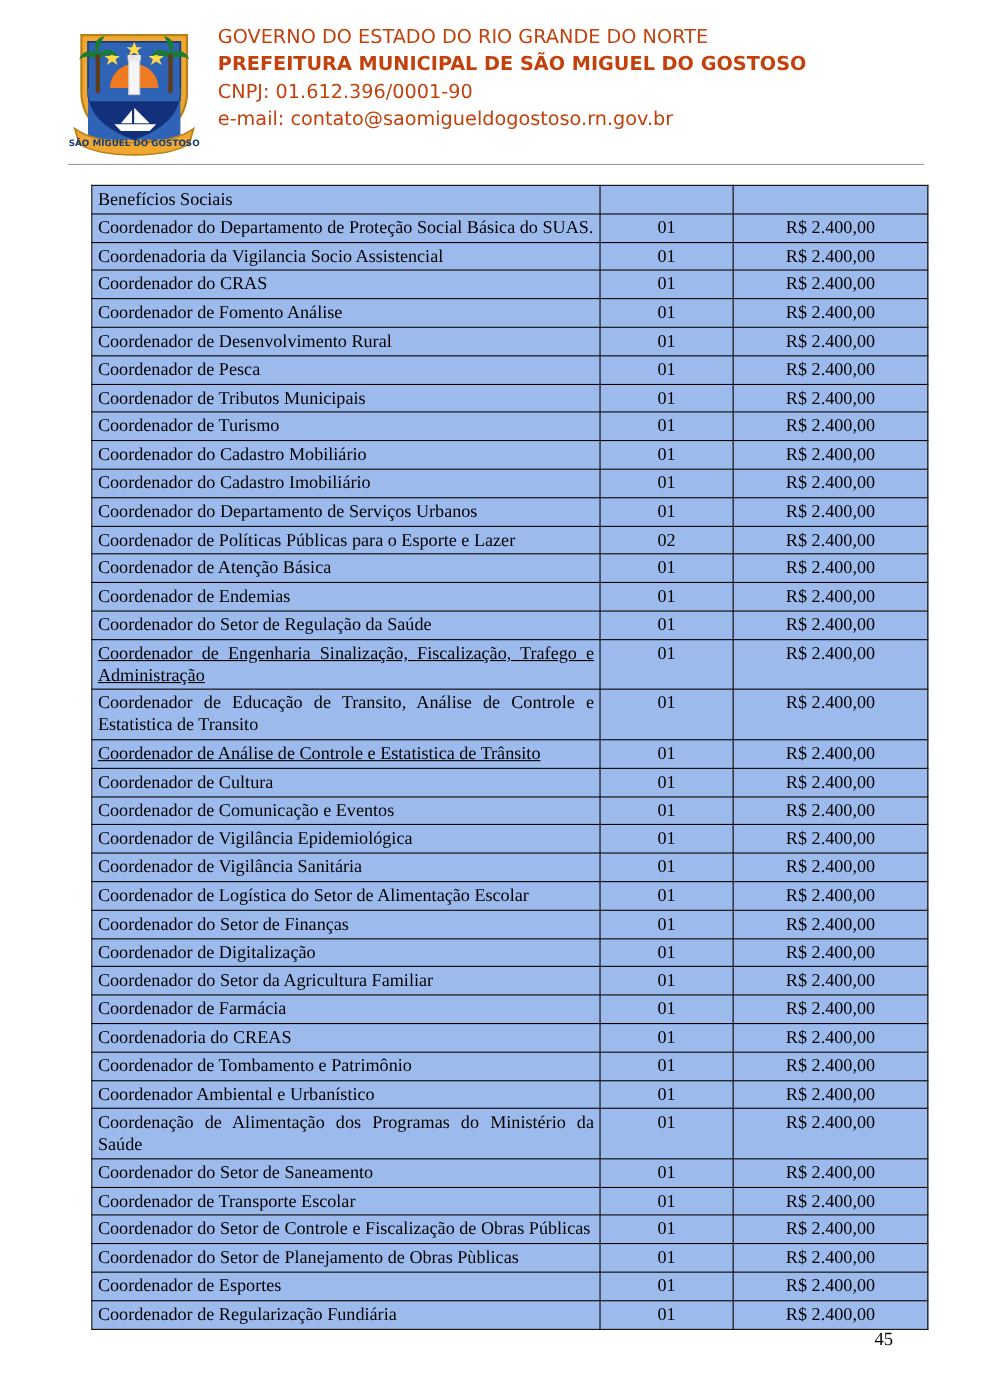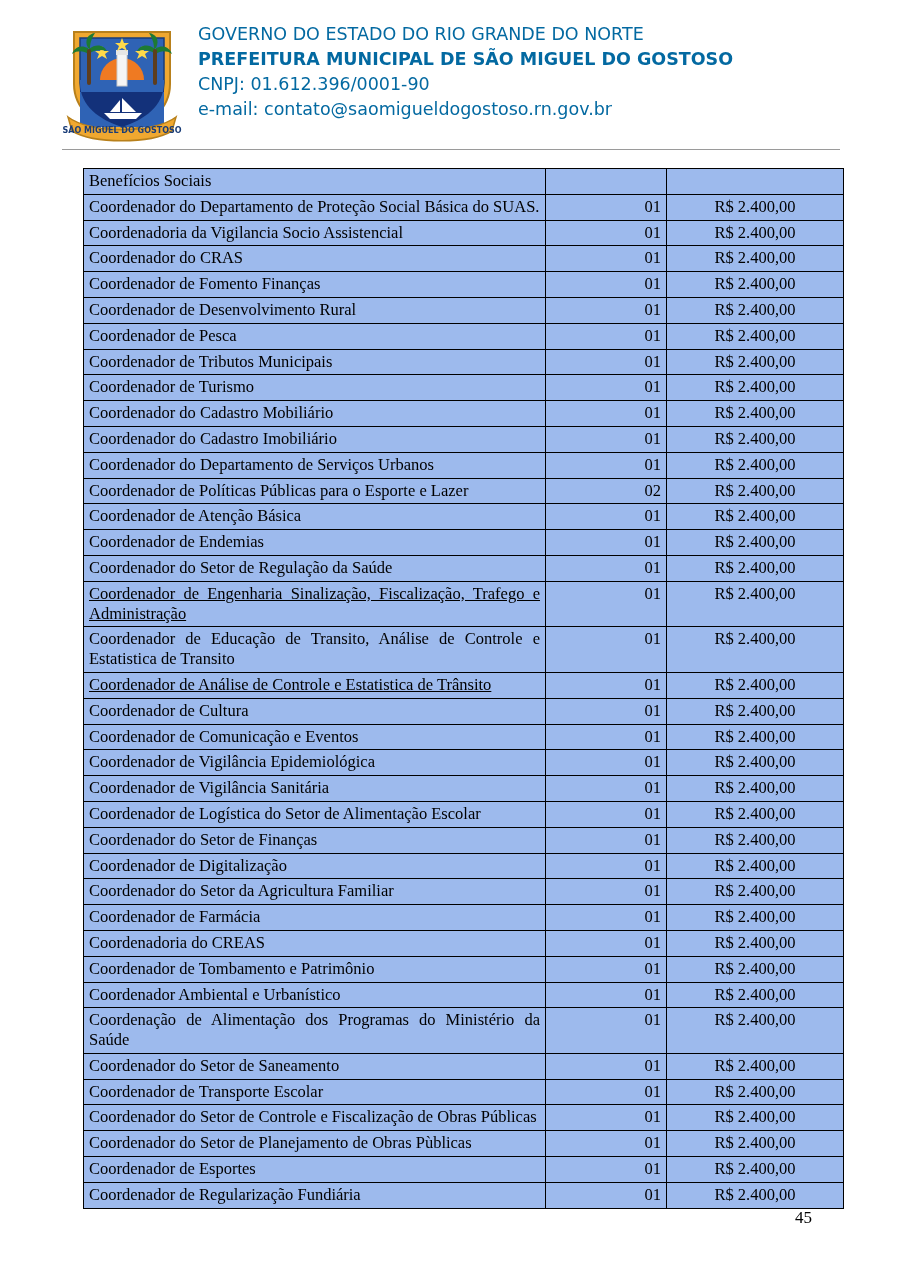--- a/index.html
+++ b/index.html
@@ -36,21 +36,21 @@
   }
   .header-text {
     padding-left: 16px;
     padding-top: 8px;
     font-family: "DejaVu Sans", sans-serif;
   }
   .header-text div {
     font-size: 17.5px;
     line-height: 1.42;
     white-space: nowrap;
-    color: #0369a1;
+    color: #c2410c;
   }
   .header-text .bold {
     font-weight: bold;
   }
   .header-rule {
     margin: 6px 60px 0 62px;
     border-top: 1px solid #9a9a9a;
   }
 
   
@@ -76,21 +76,21 @@
     text-align: justify;
     text-align-last: left;
     hyphens: none;
   }
   td.c-desc.just {
     text-align: justify;
     text-decoration: underline;
   }
   td.c-qty {
     width: 110px;
-    text-align: right;
+    text-align: center;
   }
   td.c-val {
     width: 166px;
     text-align: center;
   }
 
   
   .page-number {
     position: absolute;
     right: 88px;
@@ -172,21 +172,21 @@
             <td class="c-desc">Coordenadoria da Vigilancia Socio Assistencial</td>
             <td class="c-qty">01</td>
             <td class="c-val">R$ 2.400,00</td>
           </tr>
           <tr>
             <td class="c-desc">Coordenador do CRAS</td>
             <td class="c-qty">01</td>
             <td class="c-val">R$ 2.400,00</td>
           </tr>
           <tr>
-            <td class="c-desc">Coordenador de Fomento Finanças</td>
+            <td class="c-desc">Coordenador de Fomento Análise</td>
             <td class="c-qty">01</td>
             <td class="c-val">R$ 2.400,00</td>
           </tr>
           <tr>
             <td class="c-desc">Coordenador de Desenvolvimento Rural</td>
             <td class="c-qty">01</td>
             <td class="c-val">R$ 2.400,00</td>
           </tr>
           <tr>
             <td class="c-desc">Coordenador de Pesca</td>

